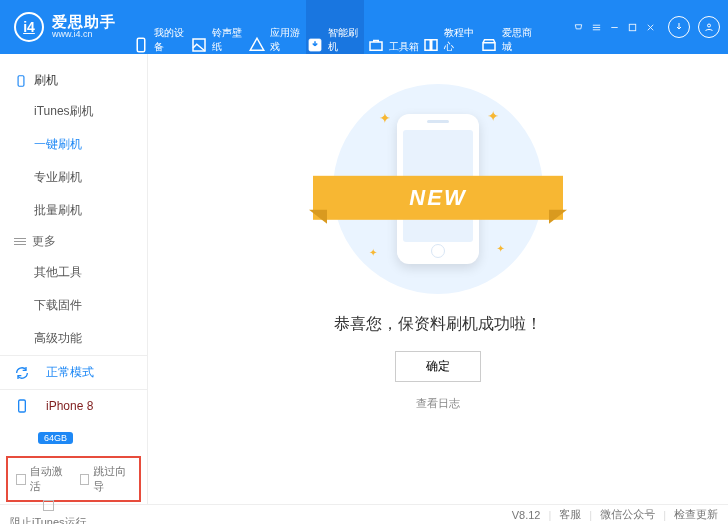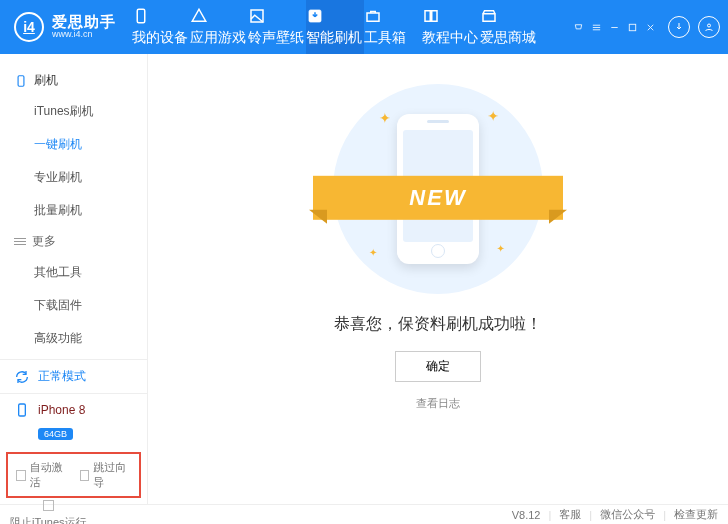--- a/index.html
+++ b/index.html
@@ -6,21 +6,21 @@
   body { width: 728px; height: 524px; background: #fff; overflow: hidden; font-size: 12px; color: #333; }
   
   .header { height: 54px; background: #1e88f5; display: flex; align-items: center; padding: 0 8px 0 14px; color: #fff; }
   .logo-area { display: flex; align-items: center; margin-right: 16px; }
   .logo-icon { width: 30px; height: 30px; border: 2px solid #fff; border-radius: 50%; display: flex; align-items: center; justify-content: center; font-weight: bold; font-size: 14px; color: #fff; text-decoration: underline; }
   .logo-text { margin-left: 8px; line-height: 1.1; }
   .logo-brand { font-size: 15px; font-weight: bold; letter-spacing: 1px; }
   .logo-url { font-size: 9px; opacity: 0.9; }
   
   .nav { display: flex; height: 100%; }
-  .nav-item { width: 58px; display: flex; flex-direction: column; align-items: flex-start; justify-content: center; cursor: pointer; font-size: 14px; gap: 4px; }
+  .nav-item { width: 58px; display: flex; flex-direction: row; align-items: flex-end; justify-content: center; cursor: pointer; font-size: 10px; gap: 4px; }
   .nav-item.active { background: #1976e0; }
   .nav-icon { width: 18px; height: 18px; display: flex; align-items: center; justify-content: center; }
   .nav-icon svg { width: 18px; height: 18px; fill: #fff; stroke: #fff; }
   
   .header-right { margin-left: auto; display: flex; align-items: center; gap: 4px; }
   .win-ctrls { display: flex; gap: 6px; margin-right: 4px; }
   .win-btn { width: 12px; height: 12px; cursor: pointer; display:flex; align-items:center; justify-content:center; opacity:.9; }
   .circ-btn { width: 22px; height: 22px; border: 1.5px solid #fff; border-radius: 50%; display: flex; align-items: center; justify-content: center; cursor: pointer; margin-left: 4px; }
   .circ-btn svg { width: 12px; height: 12px; stroke: #fff; fill: none; stroke-width: 2; }
   
@@ -30,21 +30,21 @@
   .side-section-title { display: flex; align-items: center; gap: 6px; padding: 6px 14px; font-size: 12px; color: #333; }
   .side-section-title.first svg { width: 14px; height: 14px; stroke: #1e88f5; fill: none; stroke-width: 2; }
   .side-section-title.more { color: #666; }
   .side-section-title.more .triline { width:12px; display:flex; flex-direction:column; gap:2px;}
   .triline span{height:1px;background:#999;}
   .side-items { padding-left: 34px; }
   .side-item { padding: 8px 0; font-size: 12px; color: #555; cursor: pointer; }
   .side-item.active { color: #1e88f5; }
   
   .side-bottom { margin-top: auto; border-top: 1px solid #eee; }
-  .mode-row, .device-row { display: flex; align-items: center; gap: 8px; padding: 8px 14px; font-size: 12px; }
+  .mode-row, .device-row { display: flex; align-items: center; gap: 16px; padding: 8px 14px; font-size: 12px; }
   .mode-row svg, .device-row svg { width: 16px; height: 16px; }
   .mode-row { color: #1e88f5; border-bottom: 1px solid #eee; }
   .device-row { flex-wrap: wrap; color: #333; }
   .device-name { font-weight: normal; color:#7f1d1d;}
   .badge { background: #1e88f5; color: #fff; font-size: 9px; padding: 1px 6px; border-radius: 3px; margin-left: 24px; margin-top: 2px; text-align: right; }
   
   .opts-row { display: flex; gap: 12px; padding: 6px 8px; border: 2px solid #e74c3c; margin: 4px 6px 6px 6px; font-size: 11px; color: #777; }
   .opt { display: flex; align-items: center; gap: 4px; }
   .chk { width: 11px; height: 11px; border: 1px solid #bbb; }
   
@@ -87,33 +87,33 @@
       <span class="nav-icon">
           <svg viewBox="0 0 24 24">
             <rect x="7" y="3" width="10" height="18" rx="2" fill="none" stroke-width="2"></rect>
           </svg>
         </span>
       <span>我的设备</span>
     </div>
     <div class="nav-item">
       <span class="nav-icon">
           <svg viewBox="0 0 24 24">
-            <path d="M12 3l9 16H3z" fill="none" stroke-width="2"></path>
-          </svg>
-        </span>
-      <span>应用游戏</span>
-    </div>
-    <div class="nav-item">
-      <span class="nav-icon">
-          <svg viewBox="0 0 24 24">
             <rect x="4" y="4" width="16" height="16" fill="none" stroke-width="2"></rect>
             <path d="M4 16l5-5 11 9" fill="none" stroke-width="2"></path>
           </svg>
         </span>
       <span>铃声壁纸</span>
+    </div>
+    <div class="nav-item">
+      <span class="nav-icon">
+          <svg viewBox="0 0 24 24">
+            <path d="M12 3l9 16H3z" fill="none" stroke-width="2"></path>
+          </svg>
+        </span>
+      <span>应用游戏</span>
     </div>
     <div class="nav-item active">
       <span class="nav-icon">
           <svg viewBox="0 0 24 24">
             <rect x="4" y="4" width="16" height="16" rx="2" fill="#fff"></rect>
             <path d="M12 7v6m0 0l-3-3m3 3l3-3" stroke="#1e88f5" stroke-width="2" fill="none"></path>
           </svg>
         </span>
       <span>智能刷机</span>
     </div>

